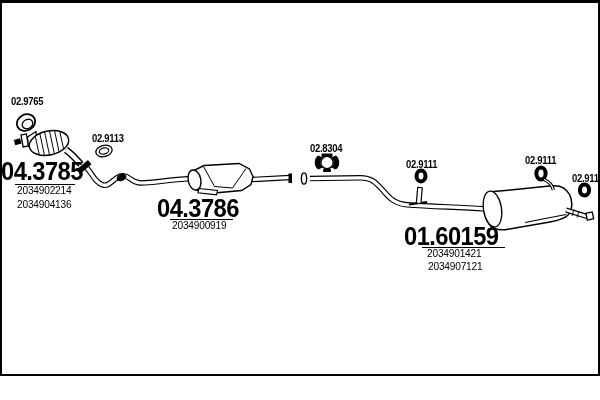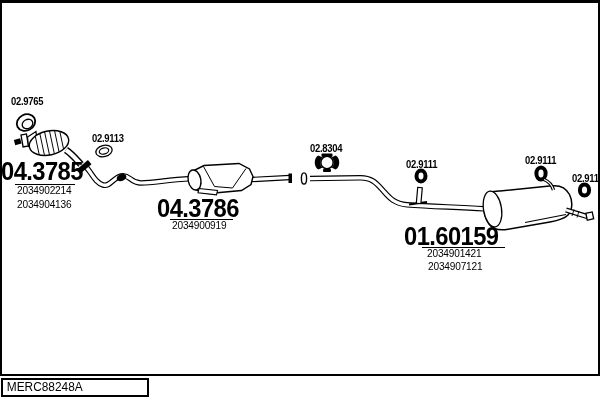--- a/index.html
+++ b/index.html
@@ -140,17 +140,14 @@
   <div class="txt big" style="left:404px;top:225px;">01.60159</div>
   <div class="rule" style="left:422px;top:246.5px;width:83px;"></div>
   <div class="txt oe" style="left:427px;top:247.5px;">2034901421</div>
   <div class="txt oe" style="left:428px;top:260.5px;">2034907121</div>
 
   <div class="frame-top"></div>
   <div class="frame-left"></div>
   <div class="frame-right"></div>
   <div class="divider"></div>
 
-  <div class="code-box">
-    <span>MERC88248A</span>
-  </div>
 
 </div>
 
 </body></html>

